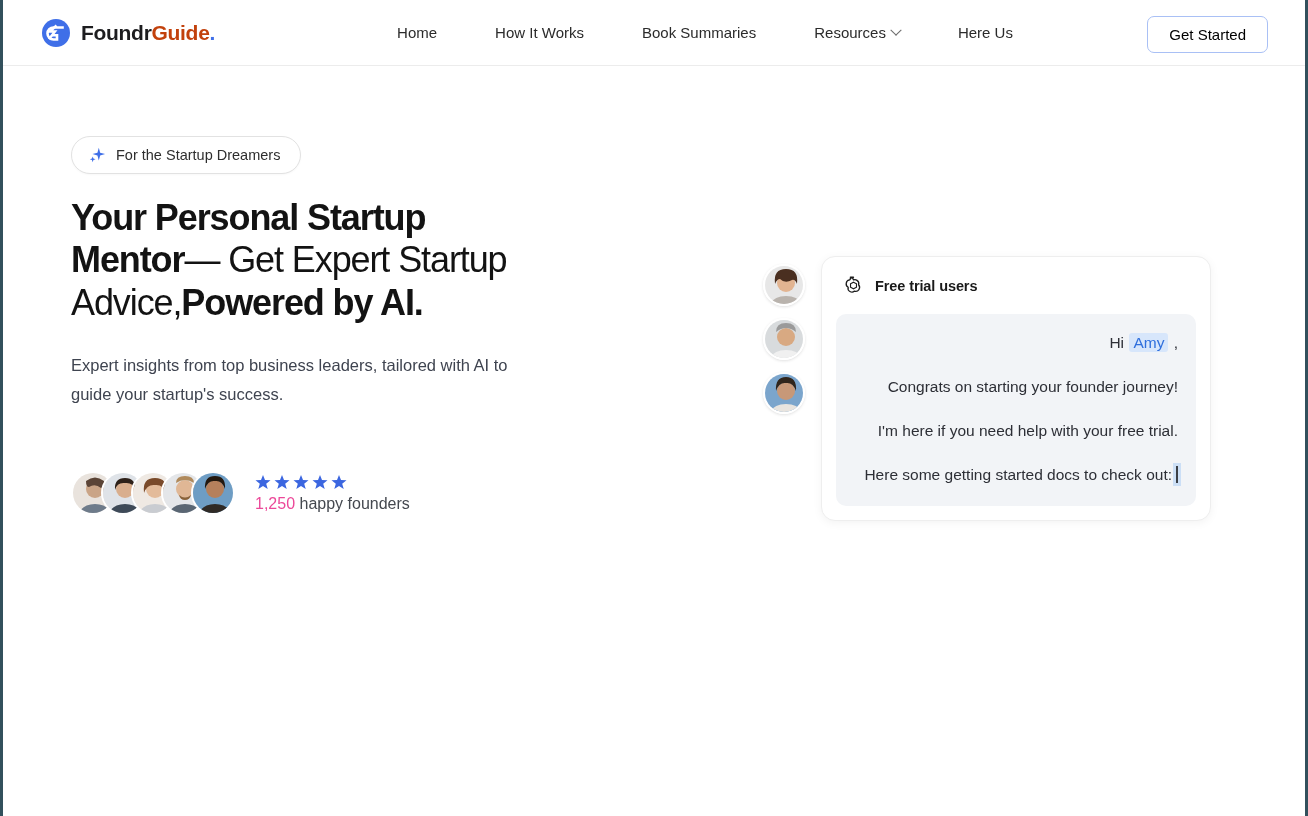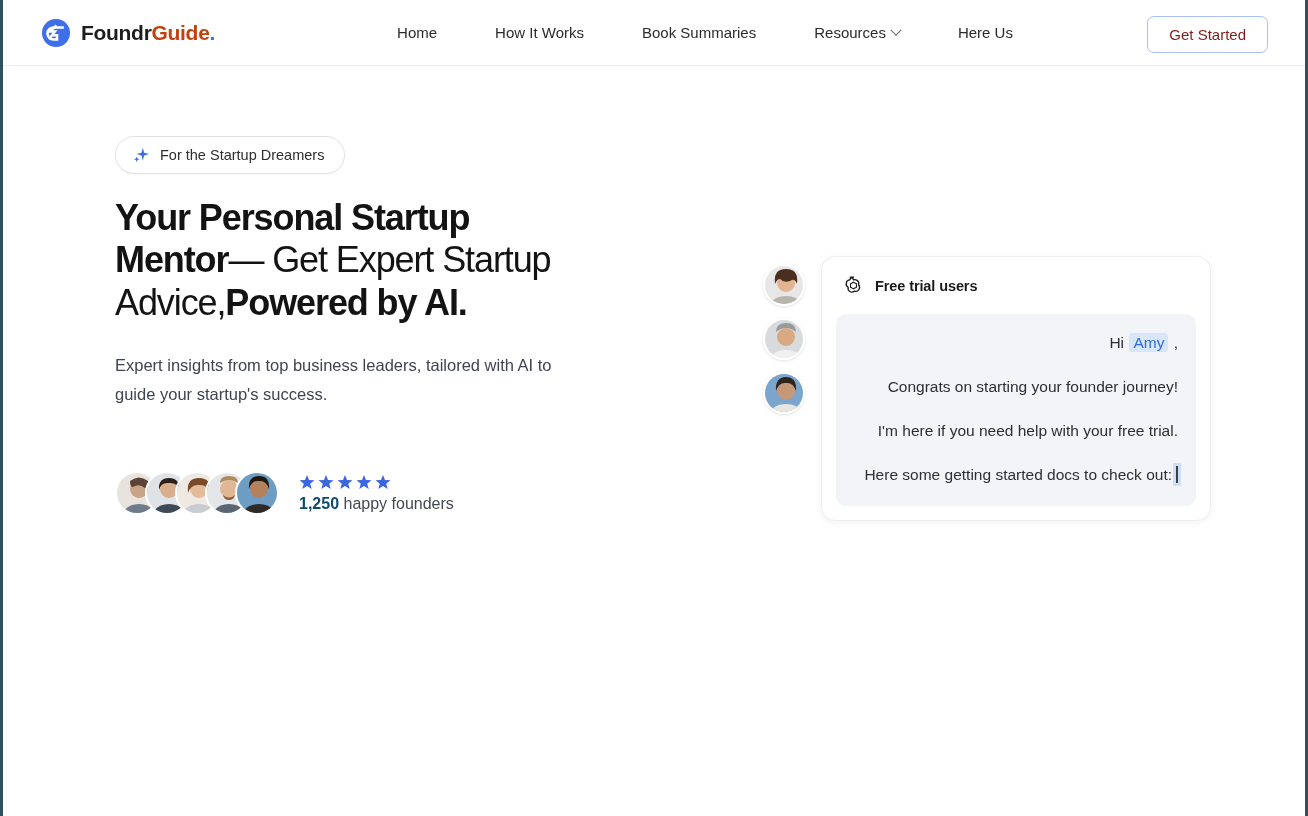--- a/index.html
+++ b/index.html
@@ -79,38 +79,38 @@
   }
 
   .cta {
     position: absolute;
     right: 37px;
     top: 16px;
     border: 1px solid #a9c0f5;
     border-radius: 7px;
     padding: 9px 21px;
     font-size: 15px;
-    color: #7f1d1d;
+    color: #000000;
     background: #fff;
     white-space: nowrap;
     cursor: pointer;
     font-family: "Liberation Sans", sans-serif;
   }
 
   
   .main {
     display: flex;
     padding: 70px 0 0 0;
     position: relative;
     height: 748px;
   }
 
   .left-col {
     width: 700px;
-    padding-left: 112px;
+    padding-left: 68px;
   }
 
   .pill {
     display: inline-flex;
     align-items: center;
     gap: 10px;
     border: 1px solid #e2e2e2;
     border-radius: 30px;
     padding: 9px 20px 9px 16px;
     background: #fff;
@@ -161,21 +161,21 @@
   .avatar-stack .av:first-child { margin-left: 0; }
 
   .stars { display: flex; gap: 3px; }
   .star { width: 16px; height: 16px; display: block; }
 
   .rating-text {
     margin-top: 5px;
     font-size: 16px;
     color: #44484f;
   }
-  .rating-text b { color: #0c4a6e; font-weight: bold; }
+  .rating-text b { color: #ec4899; font-weight: normal; }
 
   
   .right-col {
     position: absolute;
     left: 760px;
     top: 190px;
     display: flex;
     align-items: flex-start;
     gap: 16px;
     text-align: right;

